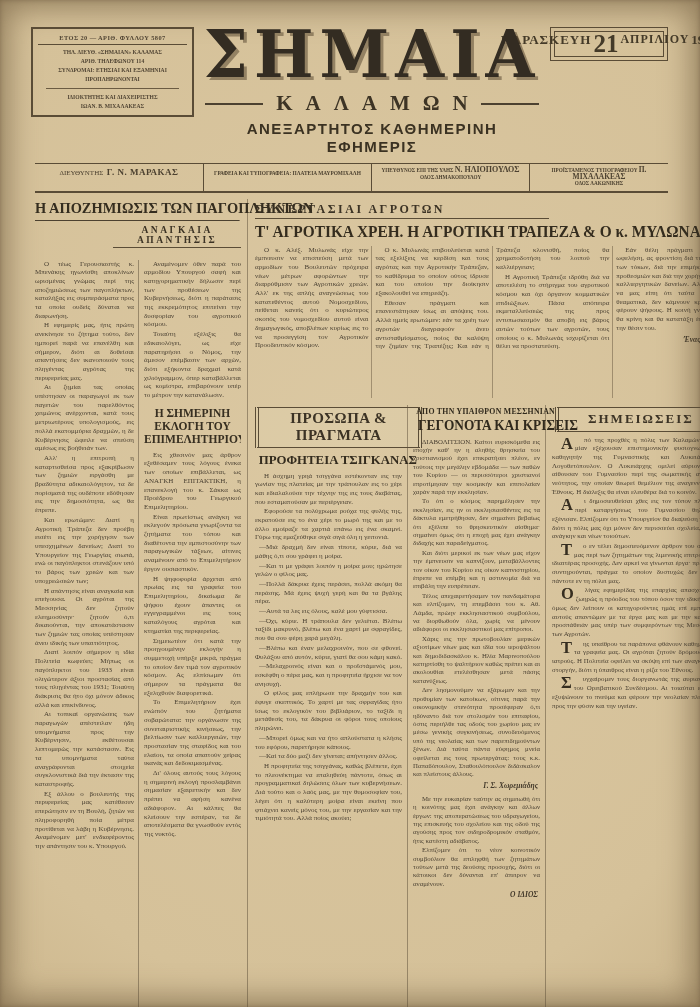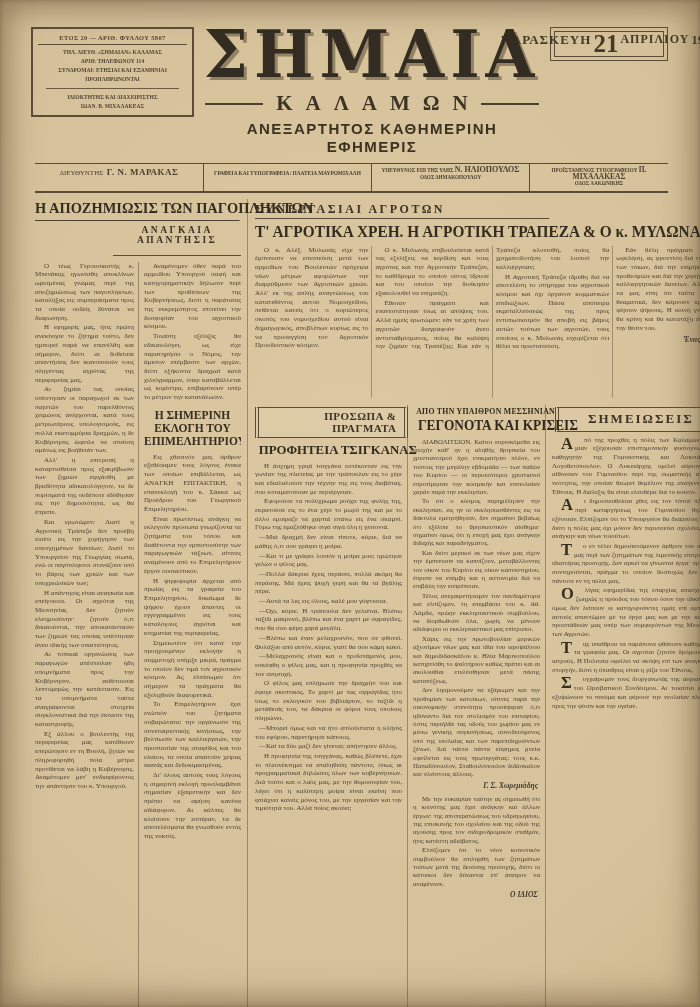--- a/index.html
+++ b/index.html
@@ -38,38 +38,38 @@
   .bc3 b{font-size:8px;}
   .bc4{flex:1;font-size:5.2px;line-height:6.5px;font-weight:bold;}
   .bc4 b{font-size:7.5px;}
   
   .content{display:flex;padding:6px 32px 0 35px;}
   .left-art{width:213px;box-sizing:border-box;padding-right:6px;border-right:1px solid rgba(90,76,54,.5);}
   .right-zone{flex:1;padding-left:7px;box-sizing:border-box;}
   .hl-left{font-size:15.5px;font-weight:bold;color:#352d1f;white-space:nowrap;transform:scaleX(.93);transform-origin:left;
     border-bottom:1.5px solid #4c4130;padding-bottom:3px;width:107%;}
   .anagkaia{font-size:9.5px;font-weight:bold;letter-spacing:2.5px;text-align:center;color:#3c3325;
-    margin:4px 0 6px 38%;border-bottom:1px solid #5a4c36;padding-bottom:10px;}
+    margin:4px 0 12px 38%;border-bottom:1px solid #5a4c36;padding-bottom:2px;}
   .twocol{display:flex;height:788px;overflow:hidden;margin-top:3px;}
   .tc{width:50%;box-sizing:border-box;}
   .tc1{padding-right:4px;}
   .tc2{border-left:1px solid rgba(90,76,54,.5);padding-left:5px;}
   .kicker-wrap{border-bottom:1px solid #5a4c36;width:62%;padding-bottom:1px;}
   .kicker{font-size:12px;font-weight:bold;letter-spacing:2.5px;color:#3c3325;}
   .hl-agro{font-size:16px;font-weight:bold;color:#342c1e;white-space:nowrap;transform:scaleX(.96);transform-origin:left;margin-top:4px;}
   .agro-body{column-count:4;column-gap:7px;column-rule:1px solid rgba(90,76,54,.45);
     height:152px;overflow:hidden;margin-top:5px;}
   .lower{display:flex;margin-top:7px;height:618px;overflow:hidden;}
   .sec{box-sizing:border-box;}
   .sec-prosopa{width:152px;padding-right:5px;}
   .sec-gegonota{width:139px;border-left:1px solid rgba(90,76,54,.5);border-right:1px solid rgba(90,76,54,.5);padding:0 5px;}
   .sec-simeio{flex:1;padding-left:6px;}
   .box-head{border:1px solid #5a4c36;border-left:4px double #5a4c36;border-right:4px double #5a4c36;
     text-align:center;font-weight:bold;color:#3c3325;margin:2px auto 4px;background:rgba(255,250,235,.08);}
-  .prosopa-box{font-size:11px;letter-spacing:.5px;width:88%;padding:2px 8px 3px;text-align:right;}
+  .prosopa-box{font-size:15px;letter-spacing:.5px;width:88%;padding:2px 15px 3px;}
   .simeio-box{font-size:13px;letter-spacing:2px;width:92%;padding:3px 0 4px;}
   .hl-mid{font-size:13.5px;font-weight:bold;text-align:center;color:#342c1e;transform:scaleX(.95);margin:2px 0 4px;white-space:nowrap;}
   .geg-kicker{font-size:8.2px;font-weight:bold;text-align:center;letter-spacing:.3px;color:#30291c;
     transform:scaleX(.95);white-space:nowrap;margin-top:2px;}
   .hl-geg{font-size:14.5px;font-weight:bold;text-align:center;color:#30291c;transform:scaleX(.92);
     white-space:nowrap;margin:1px 0 4px;}
   
   .para{font-size:7px;line-height:8.7px;text-align:justify;text-indent:9px;margin:0 0 1px;color:#4a4032;}
   .dlg{text-indent:4px;}
   .subhead{font-size:11.5px;line-height:13px;font-weight:bold;text-align:center;color:#372f21;margin:7px 0 5px;}
@@ -139,20 +139,21 @@
       <div class="hl-left">Η ΑΠΟΖΗΜΙΩΣΙΣ ΤΩΝ ΠΑΓΟΠΛΗΚΤΩΝ</div>
       <div class="anagkaia">ΑΝΑΓΚΑΙΑ ΑΠΑΝΤΗΣΙΣ</div>
       <div class="twocol">
         <div class="tc tc1">
             <p class="para">Ο τέως Γερουσιαστής κ. Μπενάκης ηγωνίσθη αποκλίνων ωρισμένας γνώμας περί της αποζημιώσεως των παγοπλήκτων, καταλήξας εις συμπεράσματα προς τα οποία ουδείς δύναται να διαφωνήση.</p>
             <p class="para">Η εφημερίς μας, ήτις πρώτη ανεκίνησε το ζήτημα τούτο, δεν ημπορεί παρά να επανέλθη και σήμερον, διότι αι δοθείσαι απαντήσεις δεν ικανοποιούν τους πληγέντας αγρότας της περιφερείας μας.</p>
             <p class="para">Αι ζημίαι τας οποίας υπέστησαν οι παραγωγοί εκ των παγετών του παρελθόντος χειμώνος ανέρχονται, κατά τους μετριωτέρους υπολογισμούς, εις πολλά εκατομμύρια δραχμών, η δε Κυβέρνησις ώφειλε να σπεύση αμέσως εις βοήθειάν των.</p>
             <p class="para">Αλλ' η επιτροπή η καταρτισθείσα προς εξακρίβωσιν των ζημιών ειργάσθη με βραδύτητα αδικαιολόγητον, τα δε πορίσματά της ουδέποτε εδόθησαν εις την δημοσιότητα, ως θα έπρεπε.</p>
             <p class="para">Και ερωτώμεν: Διατί η Αγροτική Τράπεζα δεν προέβη εισέτι εις την χορήγησιν των υπεσχημένων δανείων; Διατί το Υπουργείον της Γεωργίας σιωπά, ενώ οι παγόπληκτοι στενάζουν υπό το βάρος των χρεών και των υποχρεώσεών των;</p>
             <p class="para">Η απάντησις είναι αναγκαία και επείγουσα. Οι αγρόται της Μεσσηνίας δεν ζητούν ελεημοσύνην· ζητούν ό,τι δικαιούνται, την αποκατάστασιν των ζημιών τας οποίας υπέστησαν άνευ ιδικής των υπαιτιότητος.</p>
+            <p class="para">Διατί λοιπόν σήμερον η ιδία Πολιτεία κωφεύει; Μήπως οι παγόπληκτοι του 1933 είναι ολιγώτερον άξιοι προστασίας από τους πληγέντας του 1931; Τοιαύτη διάκρισις θα ήτο όχι μόνον άδικος αλλά και επικίνδυνος.</p>
             <p class="para">Αι τοπικαί οργανώσεις των παραγωγών απέστειλαν ήδη υπομνήματα προς την Κυβέρνησιν, εκθέτουσαι λεπτομερώς την κατάστασιν. Εις τα υπομνήματα ταύτα αναγράφονται στοιχεία συγκλονιστικά διά την έκτασιν της καταστροφής.</p>
             <p class="para">Εξ άλλου ο βουλευτής της περιφερείας μας κατέθεσεν επερώτησιν εν τη Βουλή, ζητών να πληροφορηθή ποία μέτρα προτίθεται να λάβη η Κυβέρνησις. Αναμένομεν μετ' ενδιαφέροντος την απάντησιν του κ. Υπουργού.</p>
           </div>
         <div class="tc tc2">
             <p class="para">Αναμένομεν όθεν παρά του αρμοδίου Υπουργού σαφή και κατηγορηματικήν δήλωσιν περί των προθέσεων της Κυβερνήσεως, διότι η παράτασις της εκκρεμότητος επιτείνει την δυσφορίαν του αγροτικού κόσμου.</p>
             <p class="para">Τοιαύτη εξέλιξις θα εδικαιολόγει, ως είχε παρατηρήσει ο Νόμος, την άμεσον επέμβασιν των αρχών, διότι εξήκοντα δραχμαί κατά χιλιόγραμμον, όπερ καταβάλλεται ως κομίστρα, επιβαρύνουν υπέρ το μέτρον την κατανάλωσιν.</p>
             <p class="subhead">Η ΣΗΜΕΡΙΝΗ ΕΚΛΟΓΗ ΤΟΥ ΕΠΙΜΕΛΗΤΗΡΙΟΥ</p>
             <p class="para">Εις χθεσινόν μας άρθρον εξεθέσαμεν τους λόγους ένεκα των οποίων επιβάλλεται, ως ΑΝΑΓΚΗ ΕΠΙΤΑΚΤΙΚΗ, η επανεκλογή του κ. Σάκκα ως Προέδρου του Γεωργικού Επιμελητηρίου.</p>
             <p class="para">Είναι πρωτίστως ανάγκη να εκλεγούν πρόσωπα γνωρίζοντα τα ζητήματα του τόπου και διαθέτοντα την εμπιστοσύνην των παραγωγικών τάξεων, αίτινες αναμένουν από το Επιμελητήριον έργον ουσιαστικόν.</p>
             <p class="para">Η ψηφοφορία άρχεται από πρωίας εις τα γραφεία του Επιμελητηρίου, δικαίωμα δε ψήφου έχουν άπαντες οι εγγεγραμμένοι εις τους καταλόγους αγρόται και κτηματίαι της περιφερείας.</p>
@@ -187,21 +188,21 @@
           <div class="hl-mid">ΠΡΟΦΗΤΕΙΑ ΤΣΙΓΚΑΝΑΣ</div>
           <div>
               <p class="para">Η άσχημη γρηά τσιγγάνα εστέκονταν εις την γωνίαν της πλατείας με την τράπουλαν εις το χέρι και εδιαλαλούσε την τέχνην της εις τους διαβάτας, που εσταματούσαν με περιέργειαν.</p>
               <p class="para">Εφορούσε τα πολύχρωμα ρούχα της φυλής της, εκρατούσε εις το ένα χέρι το μωρό της και με το άλλο εμοίραζε τα χαρτιά επάνω εις ένα σκαμνί. Γύρω της εμαζεύθηκε σιγά σιγά όλη η γειτονιά.</p>
               <p class="para dlg">—Μιά δραχμή δεν είναι τίποτε, κύριε, διά να μάθης ό,τι σου γράφει η μοίρα.</p>
               <p class="para dlg">—Και τι με γράφει λοιπόν η μοίρα μου; ηρώτησε γελών ο φίλος μας.</p>
               <p class="para dlg">—Πολλά δάκρυα έχεις περάσει, πολλά ακόμη θα περάσης. Μά έχεις ψυχή γερή και θα τα βγάλης πέρα.</p>
               <p class="para dlg">—Αυτά τα λες εις όλους, καλέ μου γύφτισσα.</p>
               <p class="para dlg">—Όχι, κύριε. Η τράπουλα δεν γελιέται. Βλέπω ταξίδι μακρυνό, βλέπω και ένα χαρτί με σφραγίδες, που θα σου φέρη χαρά μεγάλη.</p>
               <p class="para dlg">—Βλέπω και έναν μελαχροινόν, που σε φθονεί. Φυλάξου από αυτόν, κύριε, γιατί θα σου κάμη κακό.</p>
-              <p class="para dlg">—Μελαχροινός είναι και ο προϊστάμενός μου, εσκέφθη ο φίλος μας, και η προφητεία προχθές να τον ανησυχή.</p>
+              <p class="para dlg">—Μελαχροινός είναι και ο προϊστάμενός μου, εσκέφθη ο πέρα μας, και η προφητεία ήρχισε να τον ανησυχή.</p>
               <p class="para">Ο φίλος μας επλήρωσε την δραχμήν του και έφυγε σκεπτικός. Το χαρτί με τας σφραγίδας ήτο ίσως το εκλογικόν του βιβλιάριον, το ταξίδι η μετάθεσίς του, τα δάκρυα οι φόροι τους οποίους πληρώνει.</p>
               <p class="para dlg">—Μπορεί όμως και να ήτο απλούστατα η κλήσις του εφόρου, παρετήρησε κάποιος.</p>
               <p class="para dlg">—Καί τα δύο μαζί δεν γίνεται; απήντησεν άλλος.</p>
               <p class="para">Η προφητεία της τσιγγάνας, καθώς βλέπετε, έχει το πλεονέκτημα να επαληθεύη πάντοτε, όπως αι προγραμματικαί δηλώσεις όλων των κυβερνήσεων. Διά τούτο και ο λαός μας, με την θυμοσοφίαν του, λέγει ότι η καλύτερη μοίρα είναι εκείνη που φτιάχνει κανείς μόνος του, με την εργασίαν και την τιμιότητά του. Αλλά ποίος ακούει;</p>
             </div>
         </div>
 
         <div class="sec sec-gegonota">
           <div class="geg-kicker">ΑΠΟ ΤΗΝ ΥΠΑΙΘΡΟΝ ΜΕΣΣΗΝΙΑΝ</div>
           <div class="hl-geg">ΓΕΓΟΝΟΤΑ ΚΑΙ ΚΡΙΣΕΙΣ</div>

